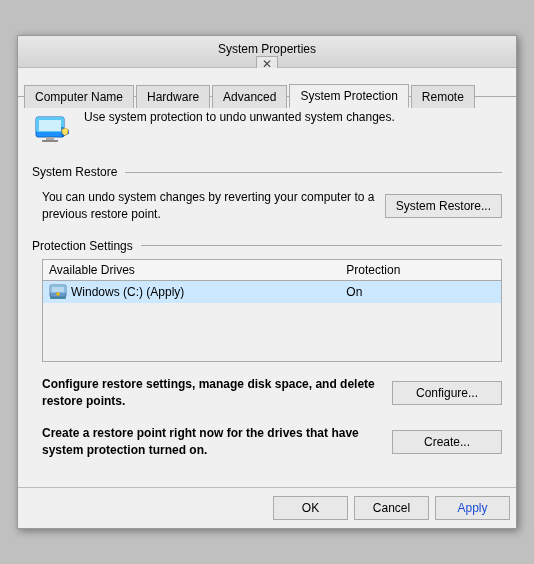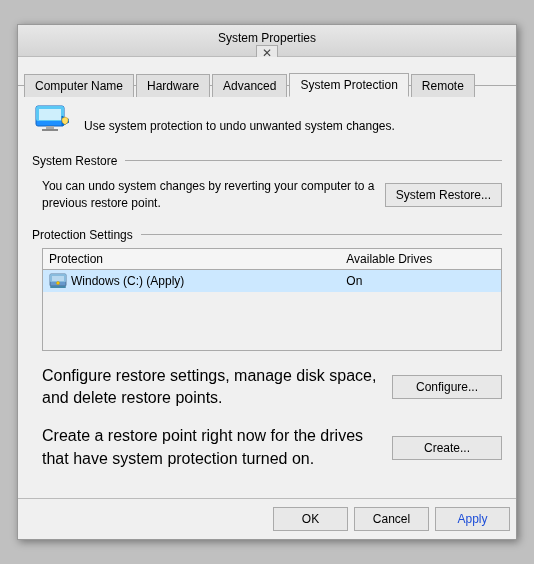--- a/index.html
+++ b/index.html
@@ -102,21 +102,21 @@
 
     .shield-icon {
       width: 42px;
       height: 42px;
       flex-shrink: 0;
     }
 
     .header-text {
       font-size: 12px;
       color: #000;
-      margin-top: 20px;
+      margin-top: 0;
       line-height: 1.4;
     }
 
     .section-group {
       margin-bottom: 12px;
     }
 
     .section-title {
       font-size: 12px;
       font-weight: 400;
@@ -218,23 +218,24 @@
     .action-row {
       display: flex;
       align-items: center;
       gap: 10px;
       padding: 4px 0 4px 10px;
       margin-bottom: 8px;
     }
 
     .action-text {
       flex: 1;
-      font-size: 16px;
+      font-size: 12px;
       color: #000;
       line-height: 1.4;
+      font-weight: bold;
     }
 
     .footer {
       border-top: 1px solid #bbb;
       padding: 8px 6px;
       display: flex;
       justify-content: flex-end;
       gap: 6px;
       background: #f0f0f0;
     }
@@ -302,22 +303,22 @@
         <span class="restore-text">You can undo system changes by reverting your computer to a previous restore point.</span>
         <button class="btn">System Restore...</button>
       </div>
     </div>
 
     <div class="section-group">
       <div class="section-title">Protection Settings</div>
 
       <div class="table-container">
         <div class="table-header">
+          <span class="table-header-col">Available Drives</span>
           <span class="table-header-col">Protection</span>
-          <span class="table-header-col">Available Drives</span>
         </div>
         <div class="table-body">
           <div class="table-row">
             <span class="table-cell">
               <span class="drive-icon">
                 <svg width="18" height="16" viewBox="0 0 18 16" xmlns="http://www.w3.org/2000/svg">
                   <rect x="1" y="1" width="16" height="12" rx="1" fill="#6699cc" stroke="#446688" stroke-width="0.8"></rect>
                   <rect x="1" y="1" width="16" height="8" rx="1" fill="#88bbdd"></rect>
                   <rect x="3" y="3" width="12" height="5" fill="#cce4f7" opacity="0.7"></rect>
                   <circle cx="9" cy="10" r="1.5" fill="#ffcc00" stroke="#cc9900" stroke-width="0.5"></circle>

